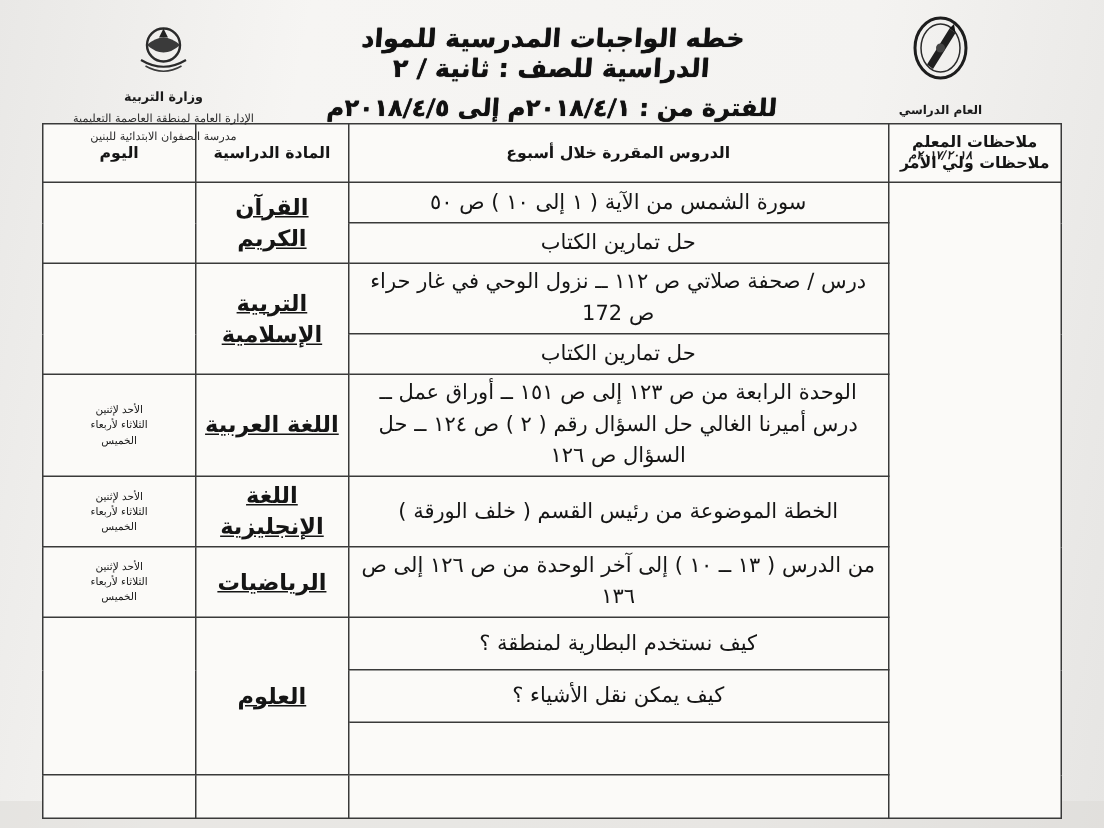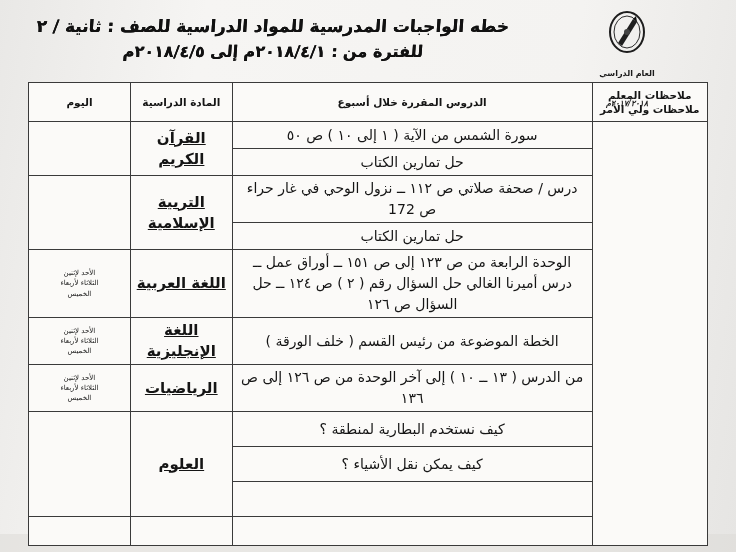--- a/index.html
+++ b/index.html
@@ -198,20 +198,34 @@
         </div>
         <span class="year-label">العام الدراسي</span>
         <span class="year-value">٢٠١٧/٢٠١٨م</span>
       </div>
 
       <div class="hdr-center">
         <span class="title-main">خطه الواجبات المدرسية للمواد الدراسية للصف : ثانية / ٢</span>
         <span class="title-sub">للفترة من : ٢٠١٨/٤/١م إلى ٢٠١٨/٤/٥م</span>
       </div>
 
+      <div class="hdr-left">
+        <div class="crest">
+          <svg viewBox="0 0 42 46" width="42" height="46" aria-hidden="true">
+            <circle cx="21" cy="20" r="11" fill="none" stroke="#2a2a2a" stroke-width="1.6"></circle>
+            <path d="M10 20 q11 -10 22 0 q-11 10 -22 0 Z" fill="#3a3a3a"></path>
+            <path d="M21 9 l3 6 h-6 Z" fill="#222"></path>
+            <path d="M6 30 q15 9 30 0" fill="none" stroke="#2a2a2a" stroke-width="1.4"></path>
+            <path d="M9 34 q12 7 24 0" fill="none" stroke="#3a3a3a" stroke-width="1"></path>
+          </svg>
+        </div>
+        <span class="ministry-line">وزارة التربية</span>
+        <span class="ministry-sub">الإدارة العامة لمنطقة العاصمة التعليمية</span>
+        <span class="ministry-sub">مدرسة الصفوان الابتدائية للبنين</span>
+      </div>
     </div>
 
     <div class="table-wrap">
       <table class="plan">
         <colgroup>
           <col class="c-notes">
           <col class="c-lessons">
           <col class="c-subject">
           <col class="c-day">
         </colgroup>

